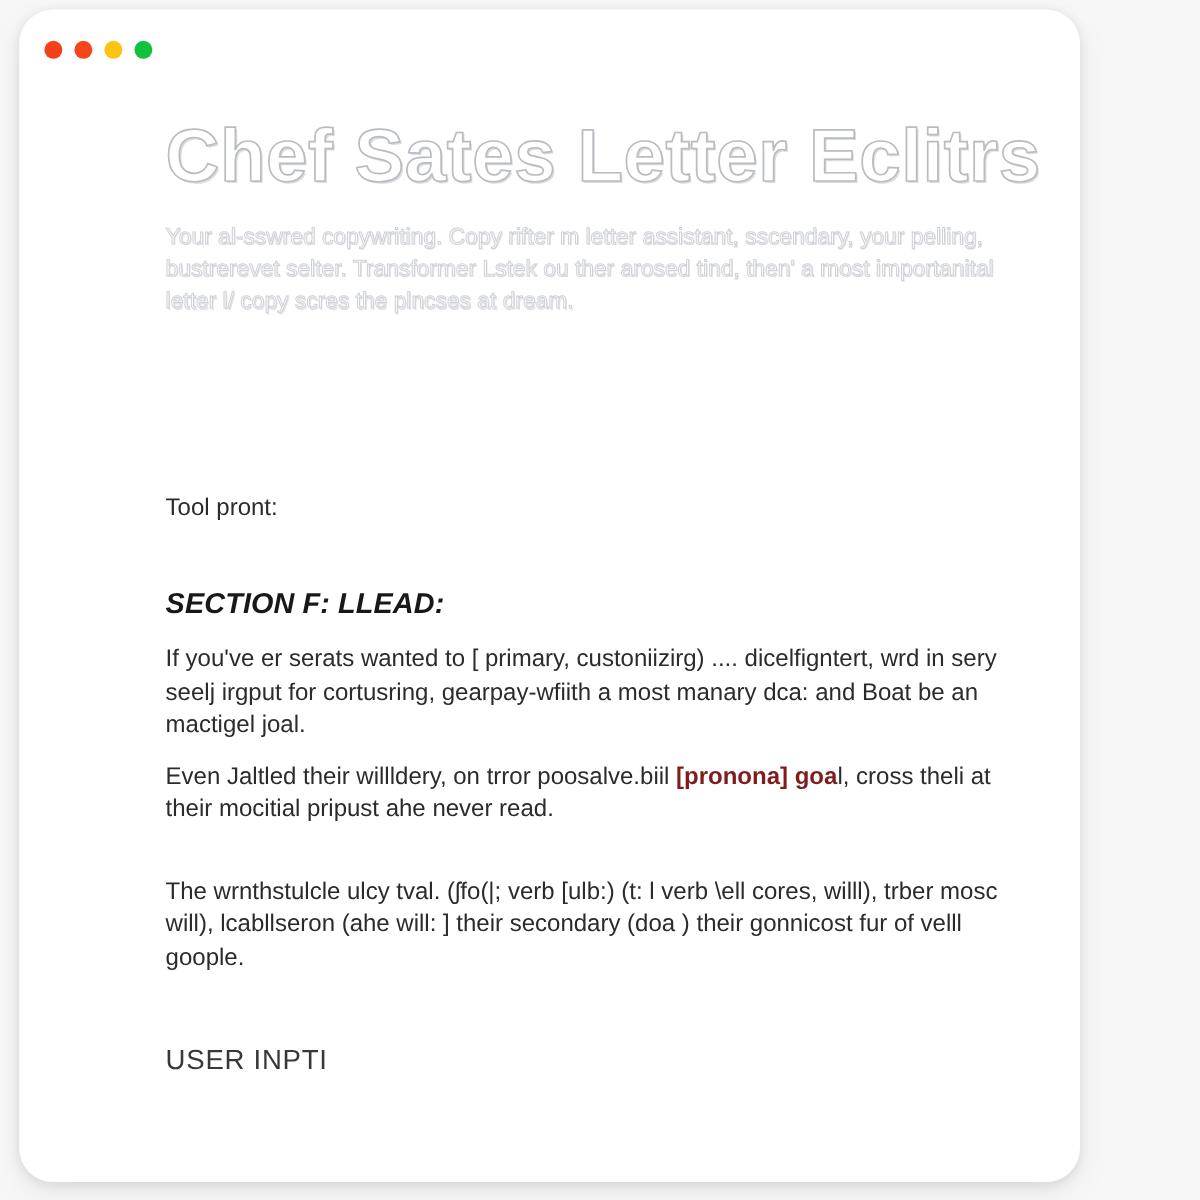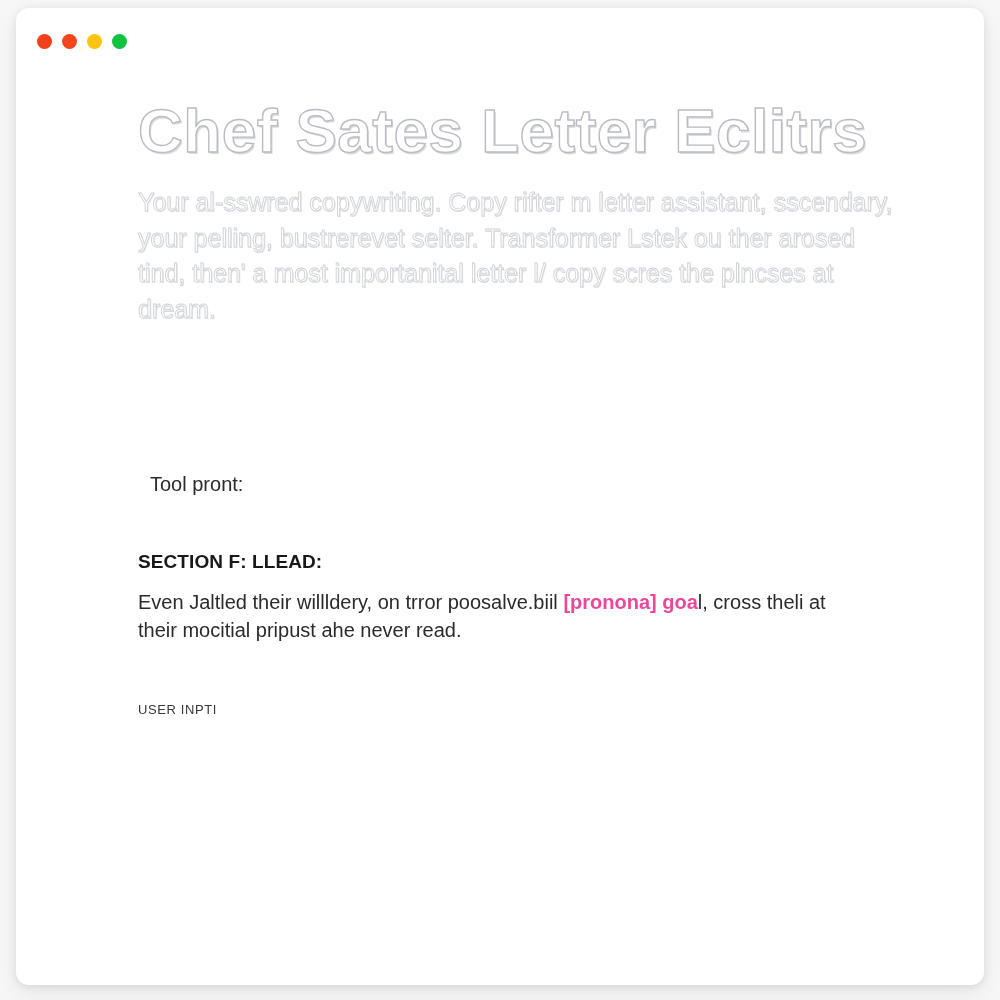--- a/index.html
+++ b/index.html
@@ -13,24 +13,24 @@
     background: #f7f7f7;
     font-family: "Liberation Sans", sans-serif;
     overflow: hidden;
   }
 
   
   #app-window {
     position: absolute;
     left: 16px;
     top: 8px;
-    width: 968px;
+    width: 884px;
     height: 977px;
     background: #ffffff;
-    border-radius: 13px;
+    border-radius: 28px;
     box-shadow: 0 2px 10px rgba(0,0,0,0.10),
                 0 10px 30px rgba(0,0,0,0.06);
     overflow: hidden;
   }
 
   
   #titlebar {
     position: absolute;
     left: 0;
     top: 0;
@@ -72,66 +72,67 @@
     line-height: 1.12;
     color: #ffffff;
     -webkit-text-stroke: 1.4px #b9bcc2;
     text-shadow: 1.5px 1.5px 0 rgba(150,155,162,0.35);
     white-space: nowrap;
   }
 
   #hero-subtitle {
     margin: 20px 0 0 0;
     max-width: 760px;
-    font-size: 25px;
+    font-size: 19px;
     font-weight: 500;
     line-height: 1.42;
     color: #ffffff;
     -webkit-text-stroke: 0.85px #ced1d6;
     text-shadow: 1px 1px 0 rgba(170,175,182,0.32);
   }
 
   
   #body-block {
     margin-top: 146px;
   }
   .tool-label {
-    margin: 12px;
+    margin: 0;
     font-size: 20px;
     color: #2b2b2e;
     font-weight: 400;
   }
   .section-heading {
     margin: 55px 0 0 0;
-    font-size: 19px;
+    font-size: 24px;
     font-weight: bold;
     color: #17181a;
     letter-spacing: 0.1px;
+    font-style: italic;
   }
   .para {
     margin: 18px 0 0 0;
     max-width: 730px;
     font-size: 20px;
     line-height: 1.36;
     color: #2b2b2e;
     font-weight: 400;
   }
   .para.tight {
     margin-top: 16px;
   }
   .para.gap {
     margin-top: 42px;
   }
   .para b {
     font-weight: bold;
-    color: #ec4899;
+    color: #7f1d1d;
   }
   #user-input-label {
     margin: 58px 0 0 0;
-    font-size: 13px;
+    font-size: 23px;
     letter-spacing: 0.6px;
     color: #37383b;
     font-weight: 400;
   }
 </style>
 </head>
 <body>
 
 <div id="app-window">
 
@@ -149,22 +150,24 @@
     <h1 id="hero-title">Chef Sates Letter Eclitrs</h1>
 
     <p id="hero-subtitle">Your al-sswred copywriting. Copy rifter m letter assistant, sscendary, your pelling, bustrerevet selter. Transformer Lstek ou ther arosed tind, then' a most importanital letter l/ copy scres the plncses at dream.</p>
 
     <div id="body-block">
 
       <p class="tool-label">Tool pront:</p>
 
       <p class="section-heading">SECTION F: LLEAD:</p>
 
+      <p class="para">If you've er serats wanted to [ primary, custoniizirg)  .... dicelfigntert, wrd in sery seelj irgput for cortusring, gearpay-wfiith a most manary dca: and Boat be an mactigel joal.</p>
 
       <p class="para tight"><span>Even Jaltled their willldery, on trror poosalve.biil </span><b>[pronona] goa</b><span>l, cross theli at their mocitial pripust ahe never read.</span></p>
 
 
+      <p class="para gap">The wrnthstulcle ulcy tval. (ʃfo(|; verb  [ulb:) (t: l verb \ell cores, willl), trber mosc will), lcabllseron (ahe will: ] their secondary (doa ) their gonnicost fur of velll goople.</p>
 
       <p id="user-input-label">USER INPTI</p>
 
     </div>
   </div>
 </div>
 
 </body></html>

